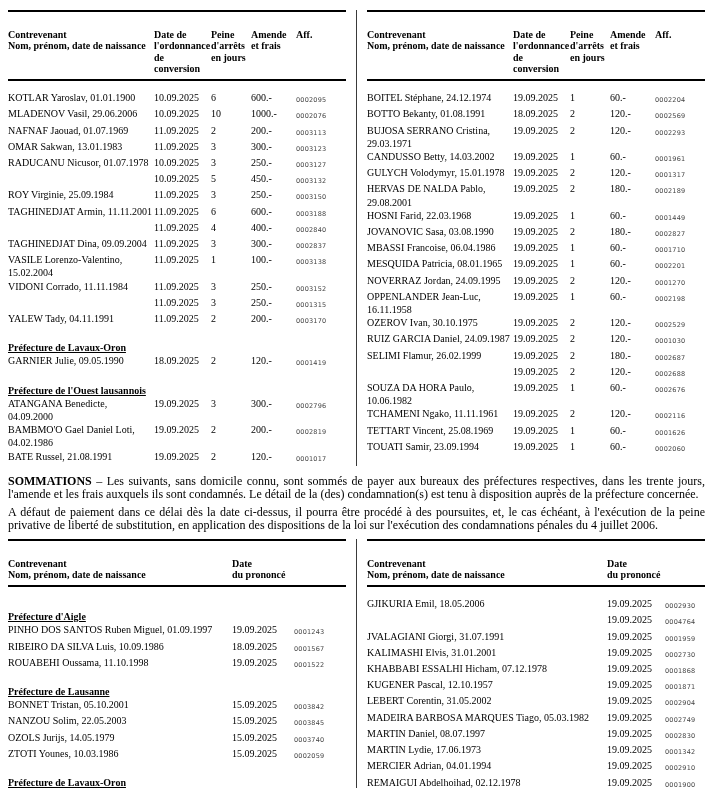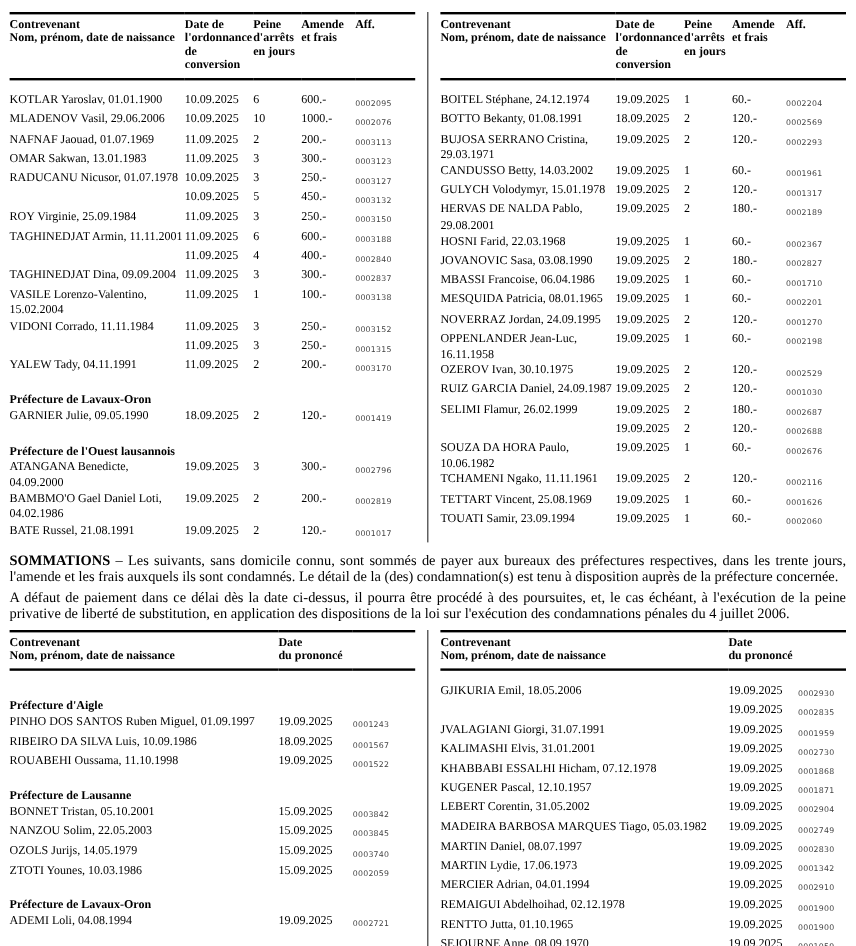--- a/index.html
+++ b/index.html
@@ -12,30 +12,30 @@
     color: #000;
     background: #ffffff;
   }
   .columns { display: flex; align-items: stretch; }
   .col { flex: 1 1 0; min-width: 0; }
   .vdivider { width: 1px; background: #3a3a3a; margin: 0 10px; align-self: stretch; }
 
   table { width: 100%; border-collapse: collapse; table-layout: fixed; border-top: 2px solid #000; }
   thead th {
     text-align: left; font-weight: bold; font-size: 10px; line-height: 11.3px;
-    padding: 3px 0 5px 0; border-bottom: 2px solid #000;
+    padding: 17px 0 5px 0; border-bottom: 2px solid #000;
     white-space: pre-line; vertical-align: top;
   }
   tbody td { vertical-align: top; font-size: 10px; line-height: 13.2px; padding: 0; }
   tr.spacer td { height: 10px; line-height: 10px; }
   td.aff {
     font-family: "DejaVu Sans", sans-serif; font-size: 6.5px; color: #444;
     padding-top: 3px; letter-spacing: 0.2px; line-height: 13.2px;
   }
-  tr.section-title td { font-weight: bold; padding-top: 13px; }
+  tr.section-title td { font-weight: bold; padding-top: 13px; text-decoration: underline; }
 
   .notice { margin: 9px 0 7px 0; }
   .notice p { margin: 0 0 6px 0; text-align: justify; font-size: 12px; line-height: 12.7px; }
   .bold { font-weight: bold; }
 </style>
 </head>
 <body>
 
 <div class="page">
 
@@ -269,21 +269,21 @@
               <td>19.09.2025</td>
               <td>2</td>
               <td>180.-</td>
               <td class="aff">0002189</td>
             </tr>
             <tr>
               <td rowspan="1">HOSNI Farid, 22.03.1968</td>
               <td>19.09.2025</td>
               <td>1</td>
               <td>60.-</td>
-              <td class="aff">0002367</td>
+              <td class="aff">0001449</td>
             </tr>
             <tr>
               <td rowspan="1">JOVANOVIC Sasa, 03.08.1990</td>
               <td>19.09.2025</td>
               <td>2</td>
               <td>180.-</td>
               <td class="aff">0002827</td>
             </tr>
             <tr>
               <td rowspan="1">MBASSI Francoise, 06.04.1986</td>
@@ -472,21 +472,21 @@
             <tr class="spacer">
               <td colspan="3"></td>
             </tr>
             <tr>
               <td rowspan="2">GJIKURIA Emil, 18.05.2006</td>
               <td>19.09.2025</td>
               <td class="aff">0002930</td>
             </tr>
             <tr>
               <td>19.09.2025</td>
-              <td class="aff">0002835</td>
+              <td class="aff">0004764</td>
             </tr>
             <tr>
               <td rowspan="1">JVALAGIANI Giorgi, 31.07.1991</td>
               <td>19.09.2025</td>
               <td class="aff">0001959</td>
             </tr>
             <tr>
               <td rowspan="1">KALIMASHI Elvis, 31.01.2001</td>
               <td>19.09.2025</td>
               <td class="aff">0002730</td>

